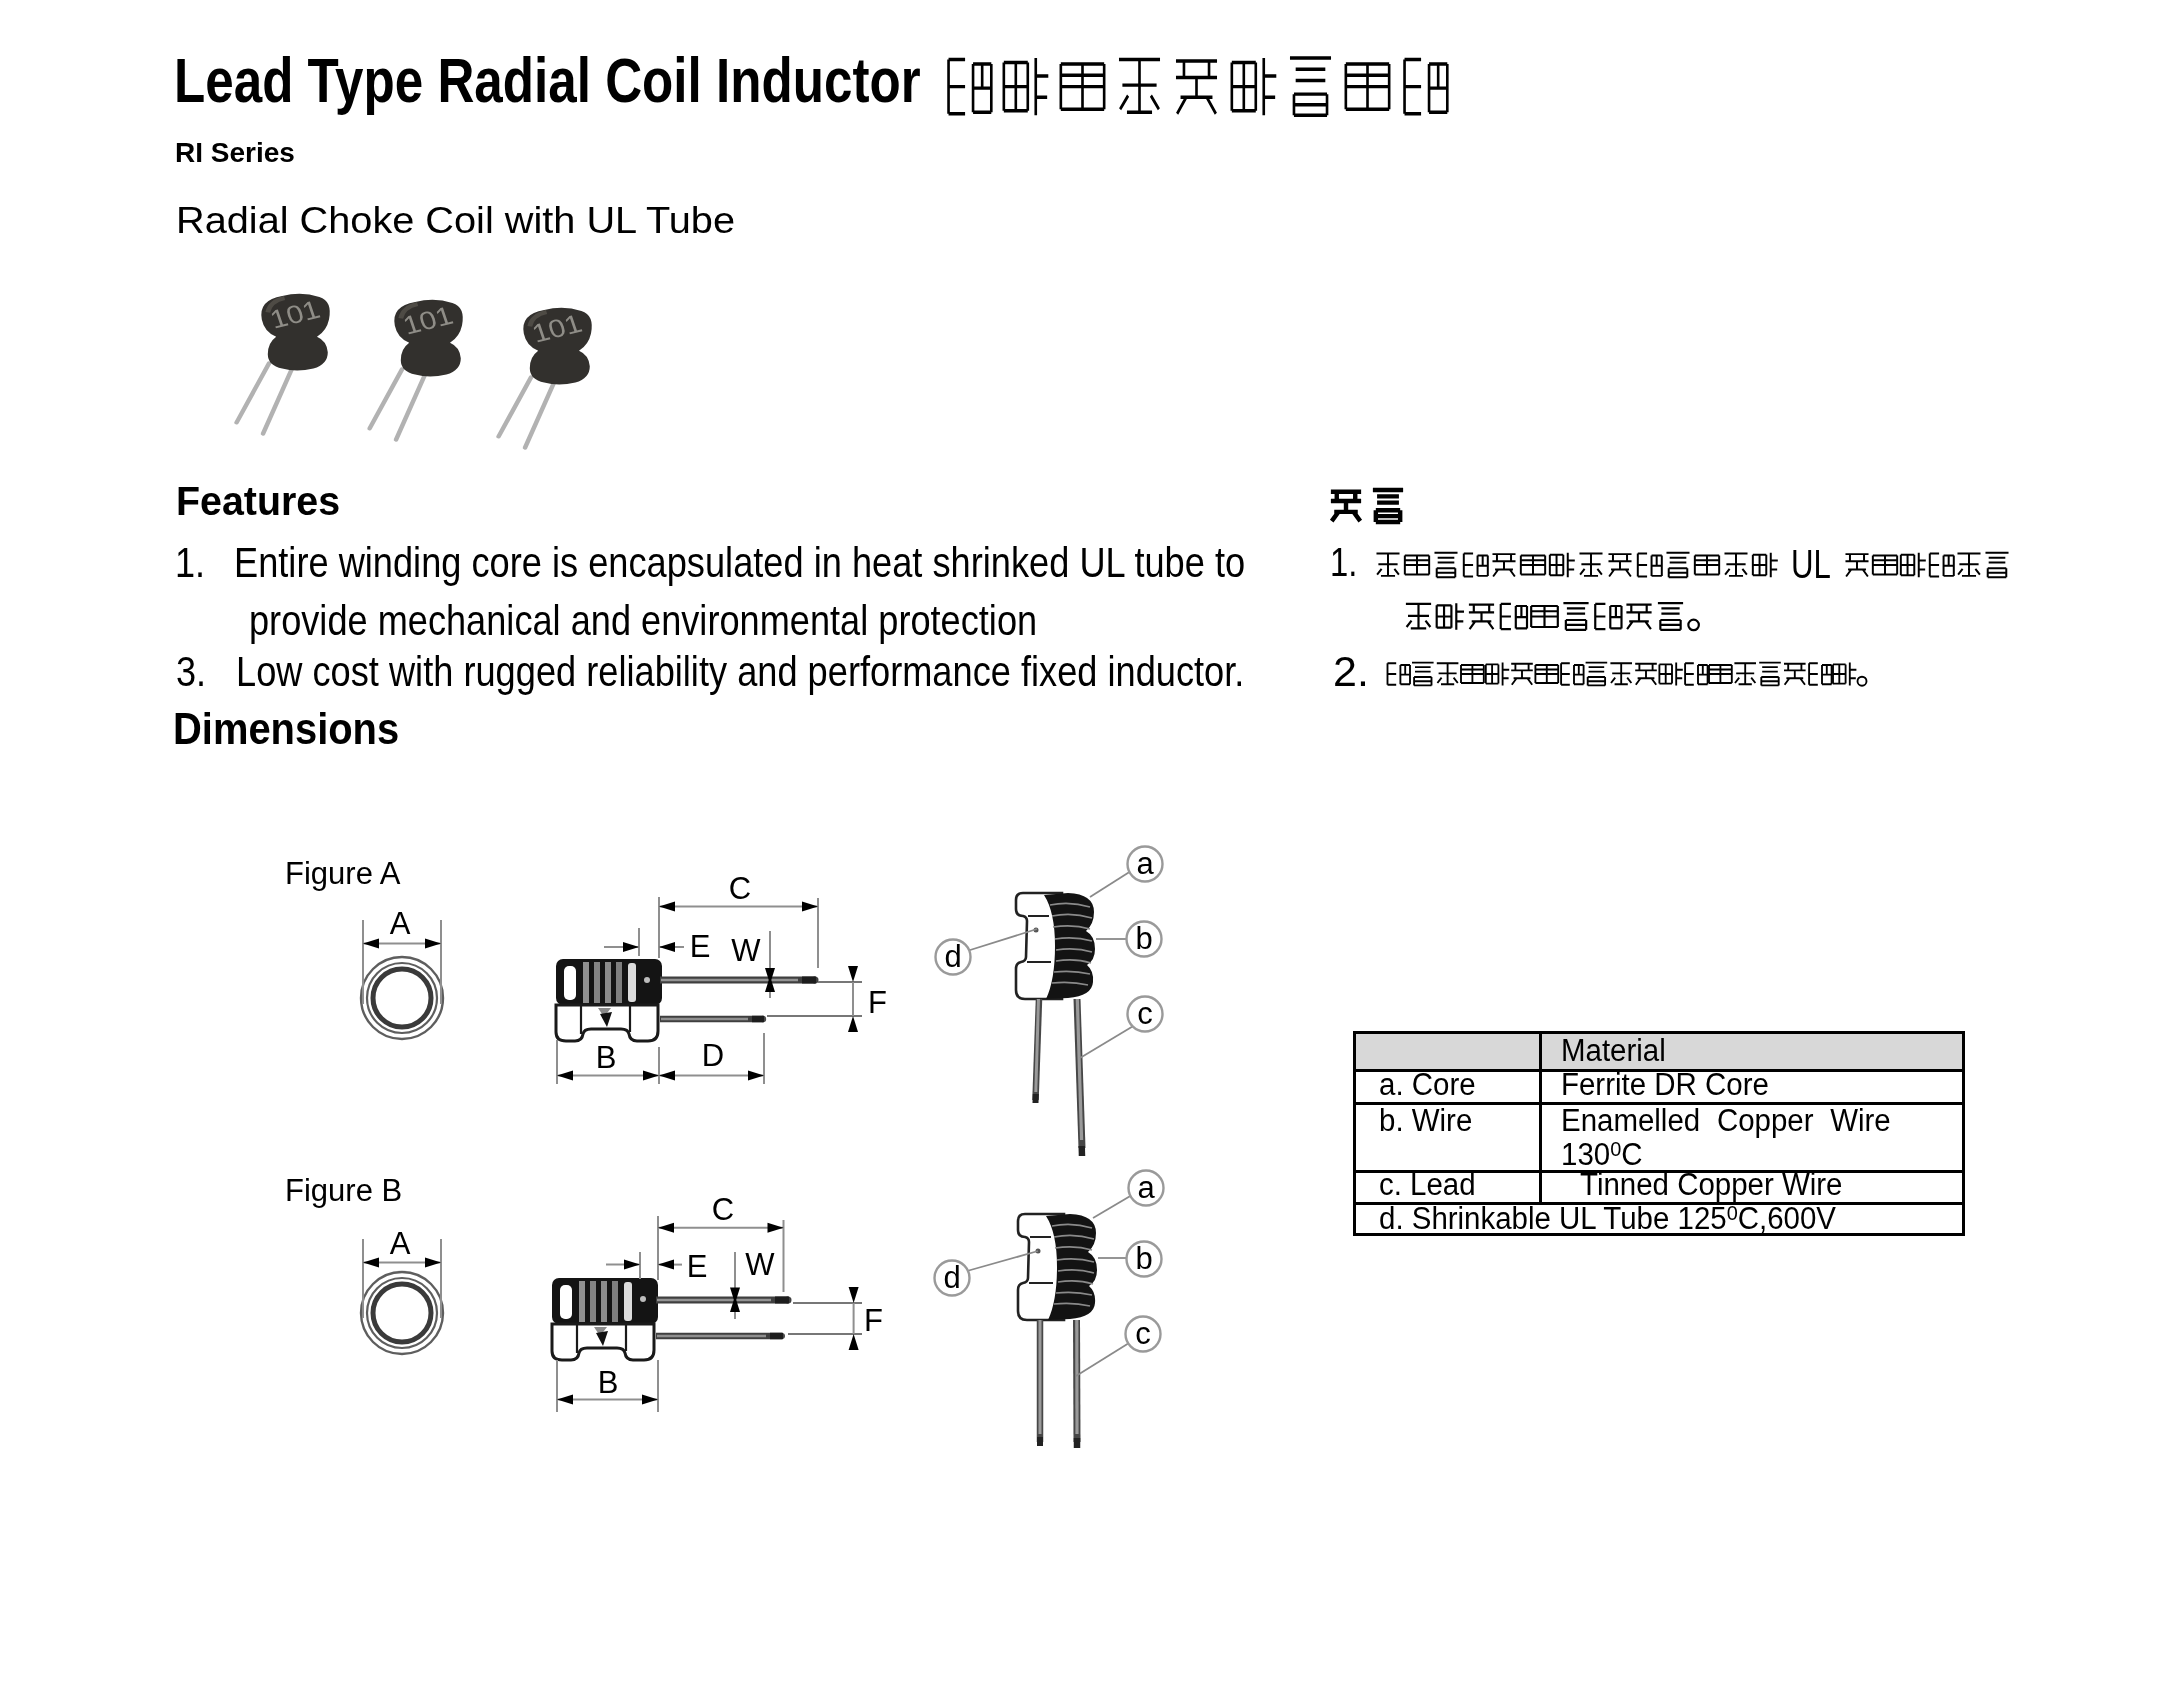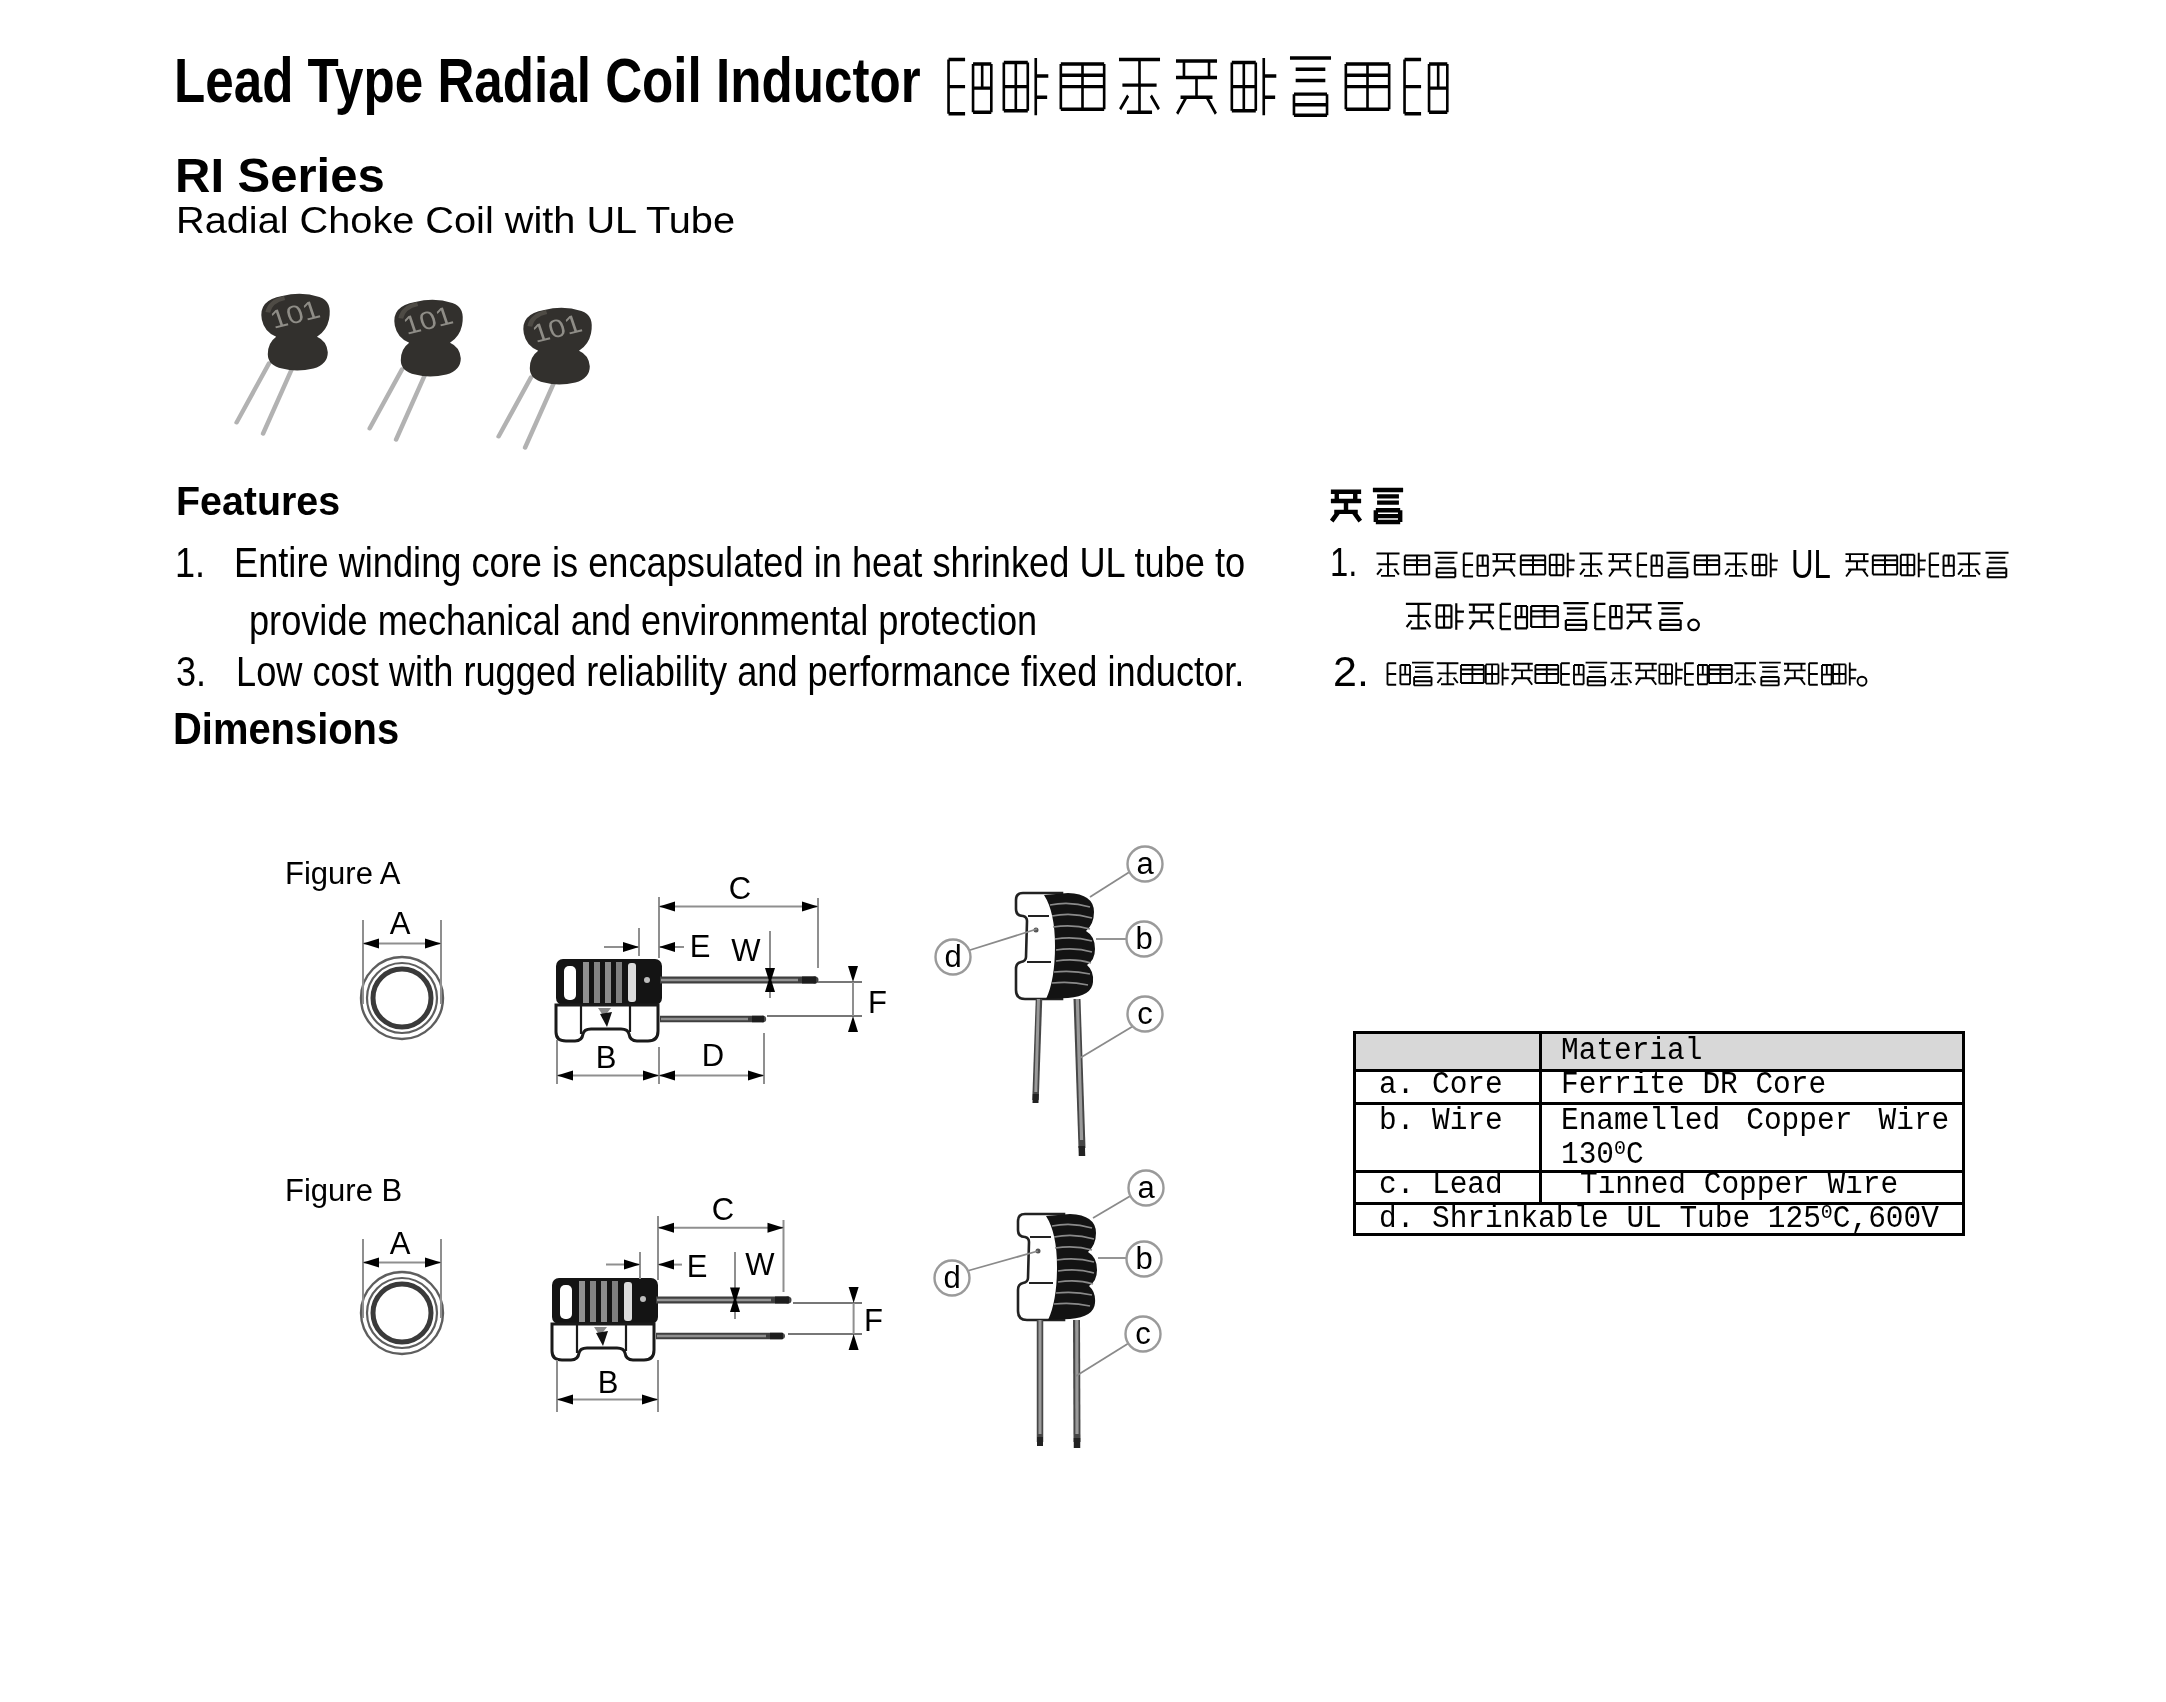--- a/index.html
+++ b/index.html
@@ -1,21 +1,21 @@
 <!DOCTYPE html>
 <html><head><meta charset="utf-8">
 <style>
 html,body{margin:0;padding:0;}
 body{width:2166px;height:1702px;position:relative;background:#fff;color:#000;
      font-family:"Liberation Sans",sans-serif;overflow:hidden;}
 .t{position:absolute;white-space:nowrap;line-height:1;}
 .b{font-weight:bold;}
 svg{position:absolute;overflow:visible;}
 #tbl{position:absolute;left:1353px;top:1031px;width:612px;height:205px;
-     border:3px solid #000;box-sizing:border-box;font-family:Liberation Mono, monospace;}
+     border:3px solid #000;box-sizing:border-box;}
 #tbl .ln{position:absolute;background:#000;}
 #tbl .txt{position:absolute;white-space:nowrap;line-height:1;font-size:31px;transform:scaleX(0.95);transform-origin:0 0;}
 </style></head>
 <body>
 <svg width="0" height="0" style="position:absolute">
     <defs>
       <g id="k1n">
         <path d="M14 14 H86 M50 14 V84 M20 48 H80 M30 62 L16 80 M70 62 L84 80 M28 84 H72" stroke="#000" stroke-width="6.2" fill="none"></path>
       </g>
       <g id="k2n">
@@ -92,21 +92,21 @@
     <use href="#k2t" transform="translate(0.0,0) scale(0.570)"></use>
     <use href="#k6t" transform="translate(57.0,0) scale(0.570)"></use>
     <use href="#k3t" transform="translate(114.0,0) scale(0.570)"></use>
     <use href="#k1t" transform="translate(171.0,0) scale(0.570)"></use>
     <use href="#k4t" transform="translate(228.0,0) scale(0.570)"></use>
     <use href="#k6t" transform="translate(285.0,0) scale(0.570)"></use>
     <use href="#k5t" transform="translate(342.0,0) scale(0.570)"></use>
     <use href="#k3t" transform="translate(399.0,0) scale(0.570)"></use>
     <use href="#k2t" transform="translate(456.0,0) scale(0.570)"></use>
   </svg>
-<div class="t b" style="left:175px;top:139px;font-size:49px;margin-top:12px;">RI Series</div>
+<div class="t b" style="left:175px;top:139px;font-size:28px;">RI Series</div>
 <div class="t" style="left:176px;top:202px;font-size:37px;transform:scaleX(1.073);transform-origin:0 0;">Radial Choke Coil with UL Tube</div>
 <svg style="left:0;top:0" width="2166" height="1702" viewBox="0 0 2166 1702">
 <g transform="translate(257,294) scale(1.2,1.02)">
       <use href="#ind"></use>
     </g>
 <g transform="translate(390,300) scale(1.2,1.02)">
       <use href="#ind"></use>
     </g>
 <g transform="translate(519,308) scale(1.2,1.02)">
       <use href="#ind"></use>

